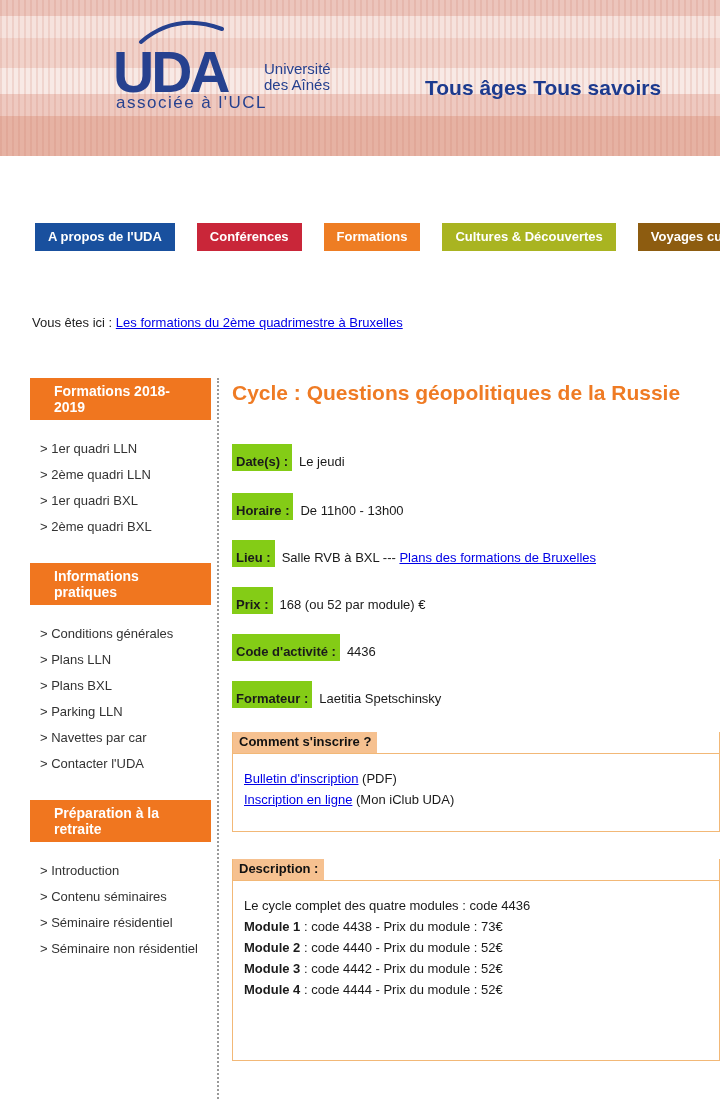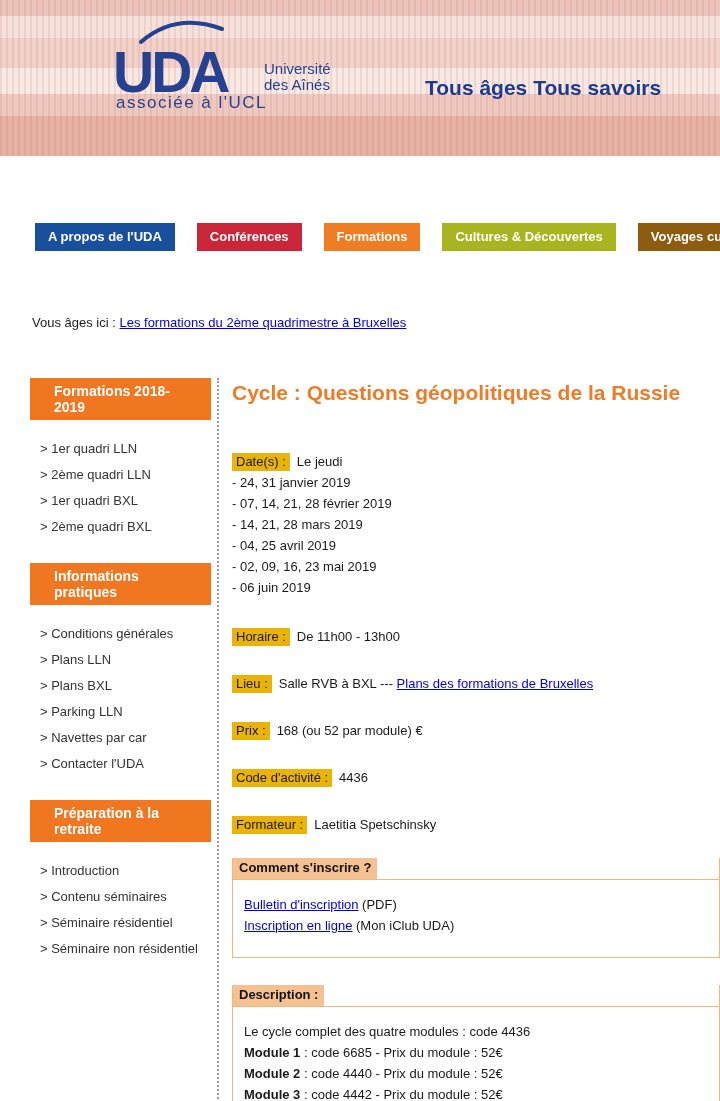--- a/index.html
+++ b/index.html
@@ -42,21 +42,21 @@
   .content{display:flex;margin:48px 0 0 30px;align-items:stretch;height:749px;overflow:hidden;}
   .sidebar{width:181px;flex-shrink:0;}
   .sb-header{background:#f0761f;color:#fff;font-weight:bold;font-size:14px;padding:5px 24px;cursor:pointer;}
   .sb-items{padding:21px 0 8px 10px;}
   .sb-section{margin-bottom:10px;}
   .sb-item{display:block;font-size:13px;color:#333;text-decoration:none;margin-bottom:11px;cursor:pointer;}
   .separator{border-left:2px dotted #999;margin-left:6px;}
   .main{flex:1;padding-left:13px;min-width:0;}
   .main h1{font-size:21px;font-weight:bold;color:#ef7b24;margin:3px 0 0;line-height:24px;}
   .dates{margin-top:46px;font-size:13px;line-height:21px;}
-  .lbl{background:#eab308;font-weight:normal;padding:1px 4px 2px;}
+  .lbl{background:#84cc16;font-weight:bold;padding:10px 4px 2px;}
   .val{margin-left:7px;}
   .field{margin-top:31px;font-size:13px;line-height:16px;}
   
   .box{border:1px solid #f2b877;border-top:none;margin-top:25px;}
   .box + .box{margin-top:27px;}
   .box-header{border-bottom:1px solid #f2b877;font-size:13px;line-height:18px;}
   .box-header span{display:inline-block;background:#f6c190;color:#111;font-weight:bold;padding:1px 6px 2px;}
   .box-body{padding:14px 11px 21px;font-size:13px;line-height:21px;}
   .box-body.desc{padding-bottom:60px;}
   .mod b{font-weight:bold;}
@@ -81,21 +81,21 @@
 
 <div class="navbar">
     <a class="nav-btn" style="background: rgb(25, 80, 158);">A propos de l'UDA</a>
     <a class="nav-btn" style="background: rgb(201, 38, 57);">Conférences</a>
     <a class="nav-btn" style="background: rgb(238, 125, 35);">Formations</a>
     <a class="nav-btn" style="background: rgb(169, 180, 33);">Cultures &amp; Découvertes</a>
     <a class="nav-btn" style="background: rgb(141, 92, 16);">Voyages culturels</a>
   </div>
 
 <div class="breadcrumb">
-  <span>Vous âges ici : </span><a class="lnk">Les formations du 2ème quadrimestre à Bruxelles</a>
+  <span>Vous êtes ici : </span><a class="lnk">Les formations du 2ème quadrimestre à Bruxelles</a>
 </div>
 
 <div class="content">
   <div class="sidebar">
       <div class="sb-section">
         <div class="sb-header">Formations 2018-2019</div>
         <div class="sb-items">
           <a class="sb-item">&gt; 1er quadri LLN</a>
           <a class="sb-item">&gt; 2ème quadri LLN</a>
           <a class="sb-item">&gt; 1er quadri BXL</a>
@@ -125,28 +125,20 @@
     </div>
   <div class="separator"></div>
   <div class="main">
 
     <h1>Cycle : Questions géopolitiques de la Russie</h1>
 
     <div class="dates">
       <div>
         <span class="lbl">Date(s) :</span><span class="val">Le jeudi</span>
       </div>
-      <div id="date-lines">
-          <div>- 24, 31 janvier 2019</div>
-          <div>- 07, 14, 21, 28 février 2019</div>
-          <div>- 14, 21, 28 mars 2019</div>
-          <div>- 04, 25 avril 2019</div>
-          <div>- 02, 09, 16, 23 mai 2019</div>
-          <div>- 06 juin 2019</div>
-        </div>
     </div>
 
     <div class="field">
       <span class="lbl">Horaire :</span><span class="val">De 11h00 - 13h00</span>
     </div>
 
     <div class="field">
       <span class="lbl">Lieu :</span><span class="val">Salle RVB à BXL --- </span><a class="lnk">Plans des formations de Bruxelles</a>
     </div>
 
@@ -172,21 +164,21 @@
         </div>
     </div>
 
     <div class="box">
       <div class="box-header">
         <span>Description :</span>
       </div>
       <div class="box-body desc">
         <div>Le cycle complet des quatre modules : code 4436</div>
         <div id="module-lines">
-            <div class="mod"><b>Module 1</b><span> : code 6685 - Prix du module : 52€</span></div>
+            <div class="mod"><b>Module 1</b><span> : code 4438 - Prix du module : 73€</span></div>
             <div class="mod"><b>Module 2</b><span> : code 4440 - Prix du module : 52€</span></div>
             <div class="mod"><b>Module 3</b><span> : code 4442 - Prix du module : 52€</span></div>
             <div class="mod"><b>Module 4</b><span> : code 4444 - Prix du module : 52€</span></div>
           </div>
       </div>
     </div>
 
   </div>
 </div>
 

